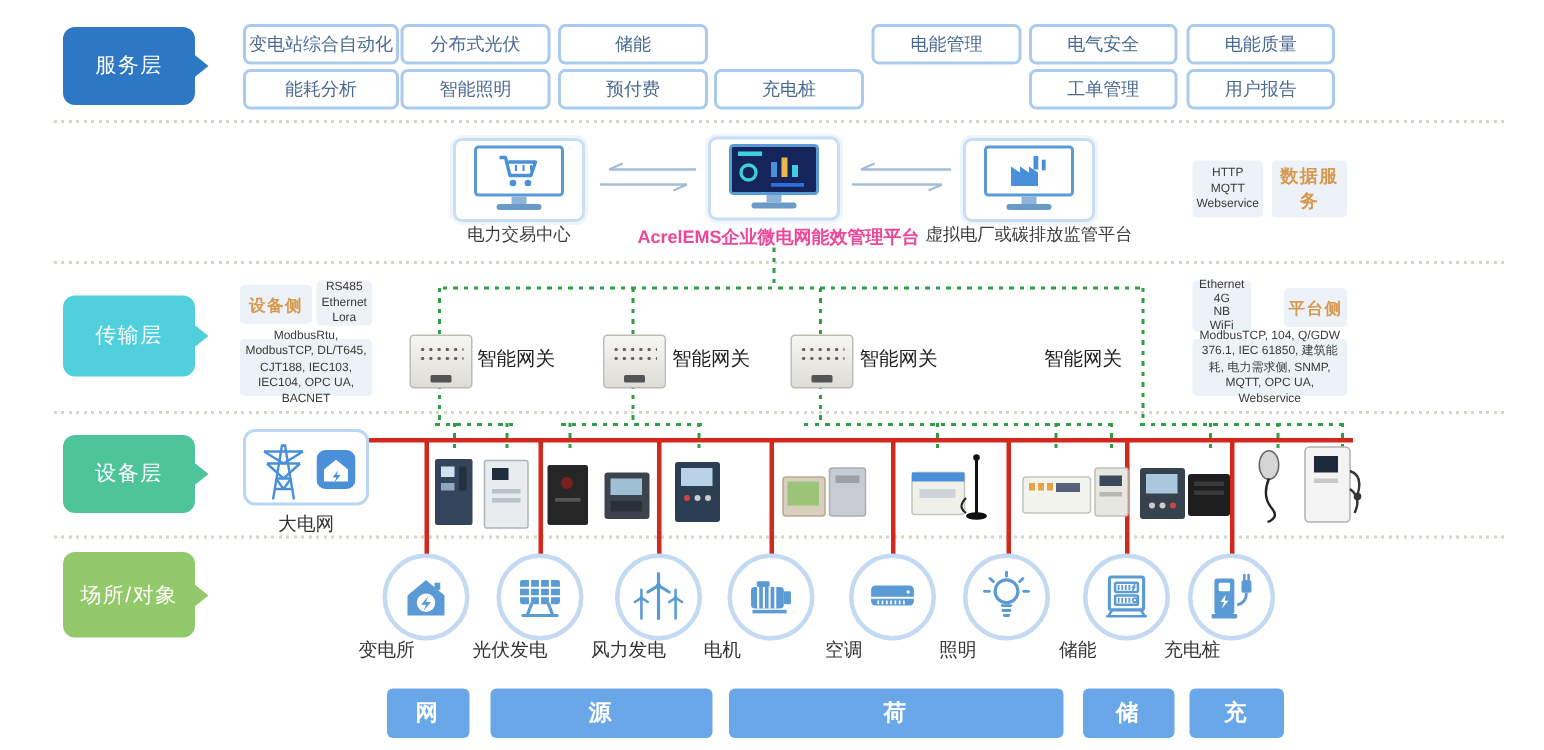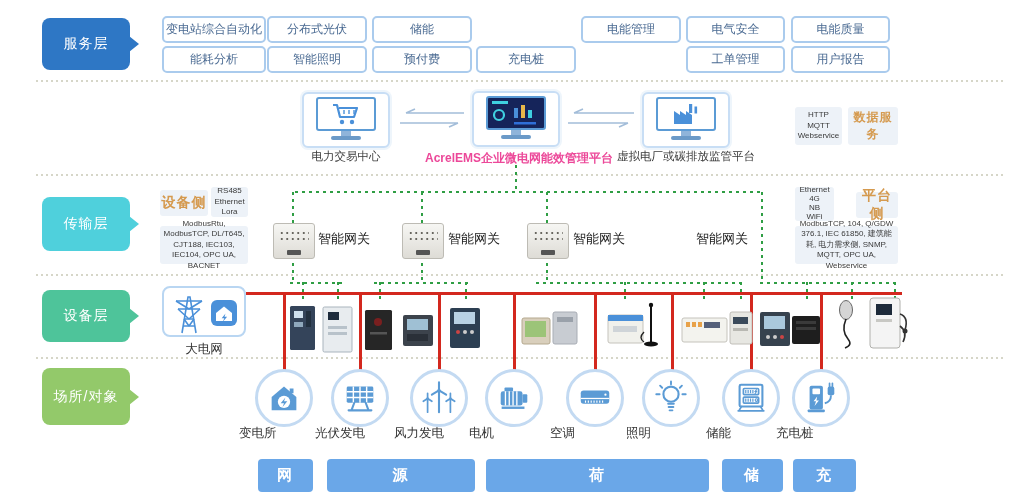--- a/index.html
+++ b/index.html
@@ -23,21 +23,21 @@
        display:flex;align-items:center;justify-content:center;box-sizing:border-box;overflow:hidden;}
   .mscreen.dark{background:#15245a;}
   .mneck{width:10px;height:5px;background:#8fb4da;}
   .mbase{width:30px;height:4px;background:#6b9ac8;border-radius:2px;}
   .plabel{position:absolute;font-size:11.5px;color:#3a3a3a;text-align:center;white-space:nowrap;}
   
   .ibox{position:absolute;background:#edf2f8;border-radius:3px;color:#3a3a3a;
        display:flex;align-items:center;justify-content:center;text-align:center;box-sizing:border-box;}
   .pre{white-space:pre-line;}
   .small8{font-size:8px;line-height:1.3;padding:2px 3px;}
-  .side{font-size:14px;font-weight:bold;letter-spacing:1px;}
+  .side{font-size:11px;font-weight:bold;letter-spacing:1px;}
   .ds{font-size:12px;font-weight:bold;letter-spacing:1px;}
   
   .gw{position:absolute;width:40px;height:34px;background:linear-gradient(180deg,#f6f6f3,#dedcd6);
       border:1px solid #bdbbb4;border-radius:3px;z-index:2;}
   .gw::before{content:"";position:absolute;left:5px;right:5px;top:6px;height:14px;
       background-image:radial-gradient(circle,#68665f 1.1px,transparent 1.3px);background-size:5.5px 6px;}
   .gw::after{content:"";position:absolute;left:50%;transform:translateX(-50%);bottom:3px;width:14px;height:5px;
       background:#555;border-radius:1px;}
   .gwlabel{position:absolute;font-size:13px;color:#222;white-space:nowrap;}
   

